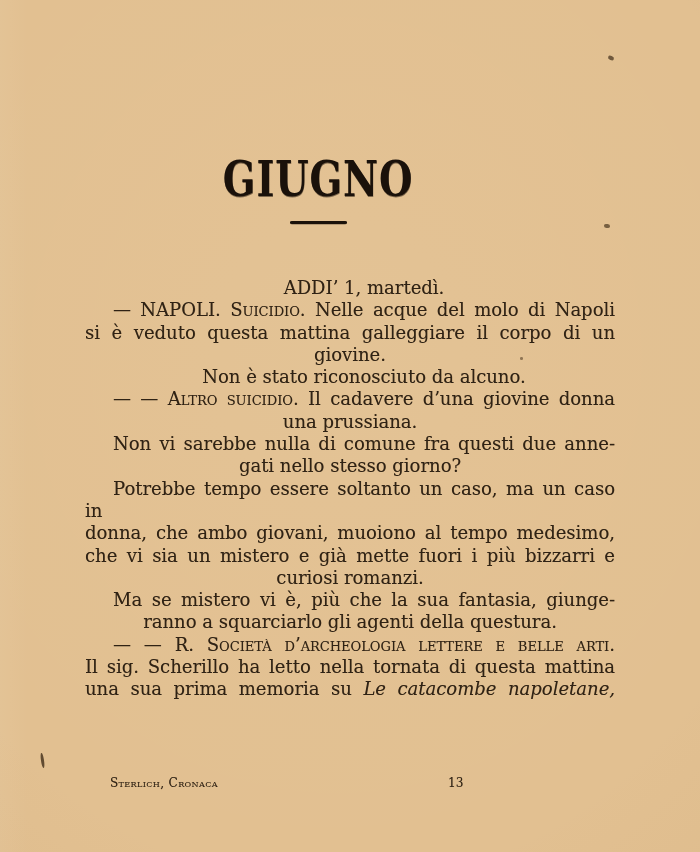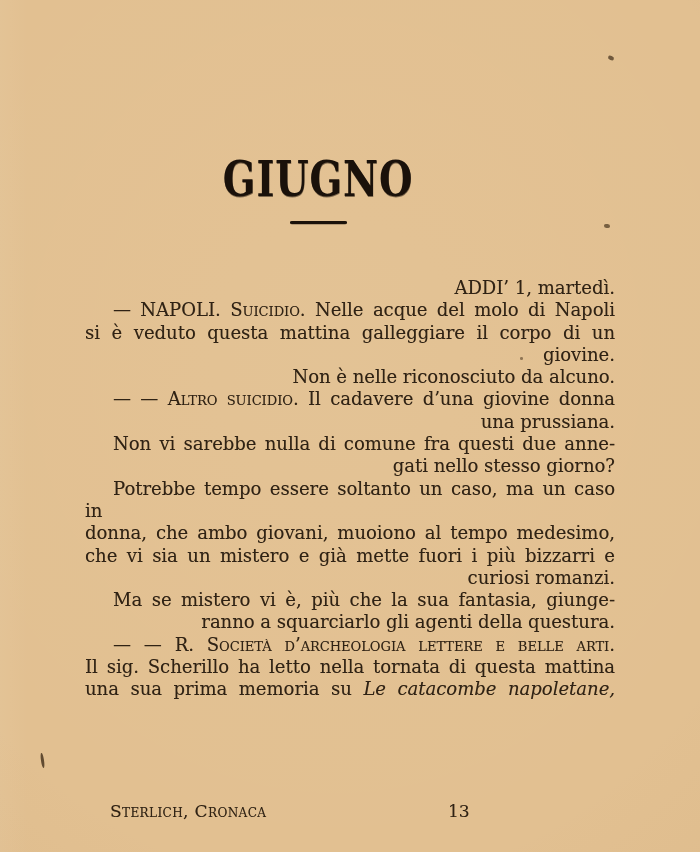--- a/index.html
+++ b/index.html
@@ -54,31 +54,31 @@
   }
   .body-text{
     position:absolute;
     left:85px; top:277px;
     width:530px;
     font-size:18px;
     line-height:22.3px;
     color:var(--ink);
     text-shadow:0.25px 0.35px 0.3px rgba(42,28,12,0.32);
   }
-  .line{ text-align:right; }
+  .line{ text-align:center; }
   .line.ind{ text-indent:28px; }
   .line.j{ text-align:justify; text-align-last:justify; }
   .sc{ font-variant:small-caps; }
   .it{ font-style:italic; }
   .footer{
     position:absolute;
-    left:85px; top:800px;
+    left:85px; top:772px;
     width:530px; height:26px;
     color:var(--ink);
-    font-size:17px;
+    font-size:12px;
     line-height:22px;
     text-shadow:0.25px 0.35px 0.3px rgba(42,28,12,0.32);
   }
   .footer .signature{
     position:absolute; left:25px; top:0;
     font-variant:small-caps;
     letter-spacing:0.4px;
   }
   .footer .pagenum{
     position:absolute; left:363px; top:0;text-align:right;
@@ -99,21 +99,21 @@
     <span class="title">GIUGNO</span>
   </div>
 
   <div class="rule"></div>
 
   <div class="body-text">
       <div class="line ind"><span><span>ADDI’ 1, martedì.</span></span></div>
       <div class="line ind j"><span><span>— NAPOLI. </span><span class="sc">Suicidio.</span><span> Nelle acque del molo di Napoli</span></span></div>
       <div class="line j"><span><span>si è veduto questa mattina galleggiare il corpo di un</span></span></div>
       <div class="line"><span><span>giovine.</span></span></div>
-      <div class="line ind"><span><span>Non è nelle riconosciuto da alcuno.</span></span></div>
+      <div class="line ind"><span><span>Non è stato riconosciuto da alcuno.</span></span></div>
       <div class="line ind j"><span><span>— — </span><span class="sc">Altro suicidio.</span><span> Il cadavere d’una giovine donna</span></span></div>
       <div class="line"><span><span>una prussiana.</span></span></div>
       <div class="line ind j"><span><span>Non vi sarebbe nulla di comune fra questi due anne-</span></span></div>
       <div class="line"><span><span>gati nello stesso giorno?</span></span></div>
       <div class="line ind j"><span><span>Potrebbe tempo essere soltanto un caso, ma un caso in</span></span></div>
       <div class="line j"><span><span>donna, che ambo giovani, muoiono al tempo medesimo,</span></span></div>
       <div class="line j"><span><span>che vi sia un mistero e già mette fuori i più bizzarri e</span></span></div>
       <div class="line"><span><span>curiosi romanzi.</span></span></div>
       <div class="line ind j"><span><span>Ma se mistero vi è, più che la sua fantasia, giunge-</span></span></div>
       <div class="line"><span><span>ranno a squarciarlo gli agenti della questura.</span></span></div>

